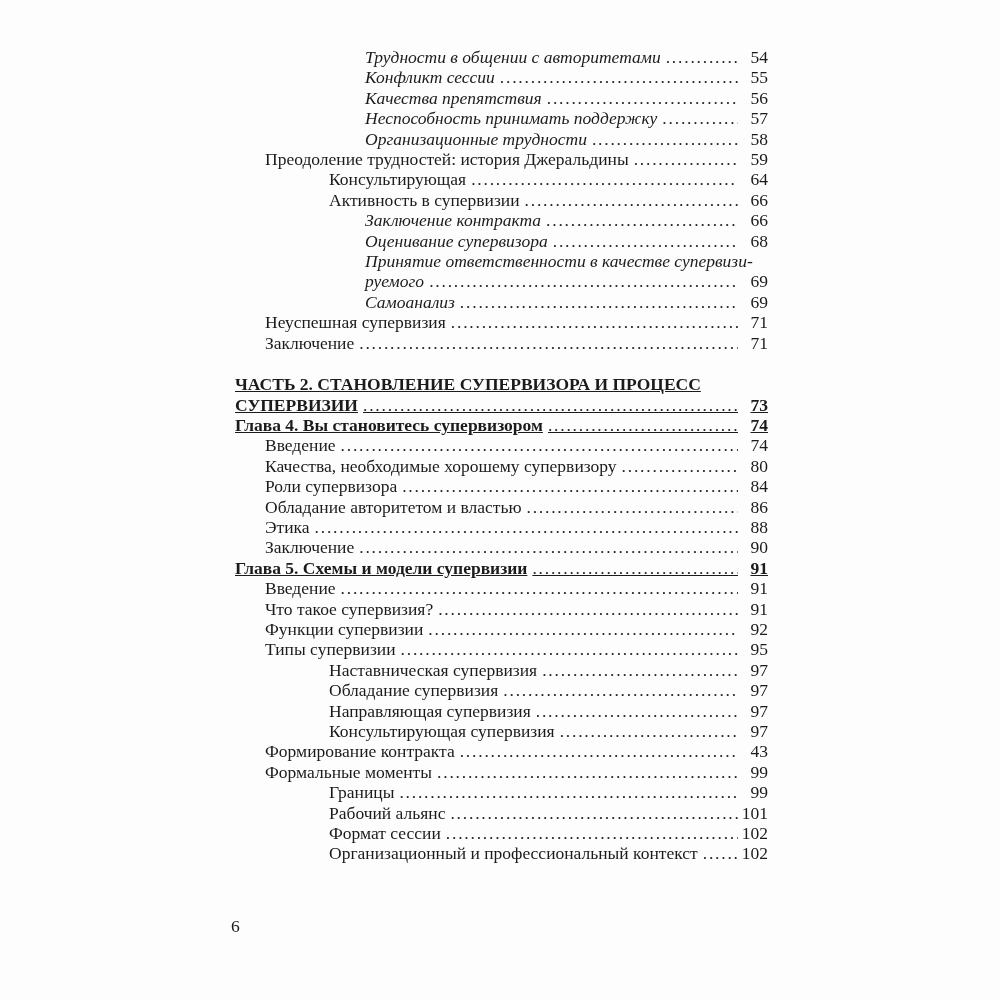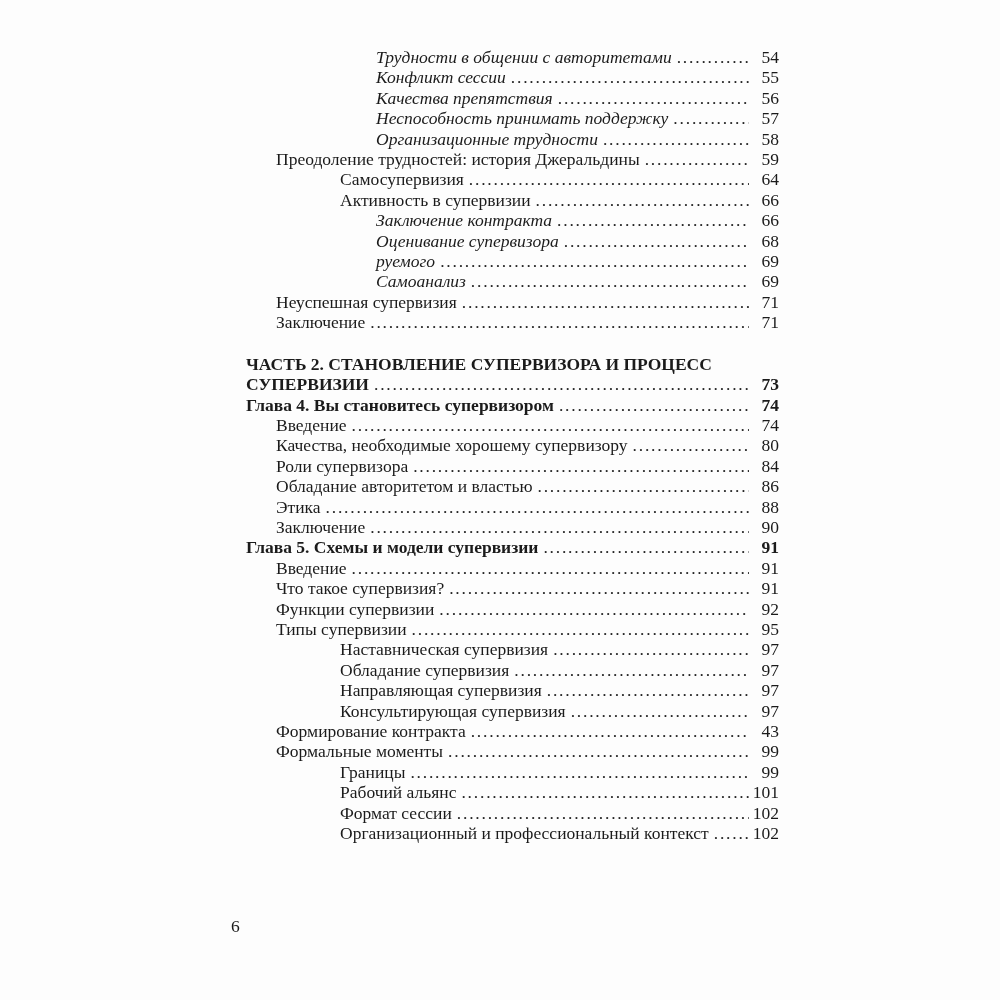--- a/index.html
+++ b/index.html
@@ -10,36 +10,36 @@
     width: 1000px;
     height: 1000px;
     background: #fdfdfd;
     font-family: "Liberation Serif", "DejaVu Serif", serif;
     color: #1b1b1b;
     position: relative;
     overflow: hidden;
   }
   .book-page {
     position: absolute;
-    left: 246px;
+    left: 235px;
     top: 47px;
     width: 533px;
   }
   .toc-row {
     display: flex;
     align-items: baseline;
     font-size: 17.5px;
     line-height: 20.4px;
     white-space: nowrap;
   }
   .toc-row .title {
     flex: 0 0 auto;
     white-space: normal;
   }
-  .lvl0 { padding-left: 0; }
+  .lvl0 { padding-left: 0; text-decoration: underline; }
   .lvl1 { padding-left: 30px; align-items: flex-end; }
   .lvl2 { padding-left: 94px; }
   .lvl3 { padding-left: 130px; }
   .bold { font-weight: bold; }
   .italic { font-style: italic; }
   .gap { margin-top: 21px; }
   .leader {
     flex: 1 1 auto;
     overflow: hidden;
     white-space: nowrap;
@@ -94,38 +94,42 @@
     <span class="title">Организационные трудности</span>
     <span class="leader"></span>
     <span class="pagenum">58</span>
   </div>
     <div class="toc-row lvl1">
     <span class="title">Преодоление трудностей: история Джеральдины</span>
     <span class="leader"></span>
     <span class="pagenum">59</span>
   </div>
     <div class="toc-row lvl2">
-    <span class="title">Самосупервизия</span>
+    <span class="title">Консультирующая</span>
     <span class="leader"></span>
     <span class="pagenum">64</span>
   </div>
     <div class="toc-row lvl2">
     <span class="title">Активность в супервизии</span>
     <span class="leader"></span>
     <span class="pagenum">66</span>
   </div>
     <div class="toc-row lvl3 italic">
     <span class="title">Заключение контракта</span>
     <span class="leader"></span>
     <span class="pagenum">66</span>
   </div>
     <div class="toc-row lvl3 italic">
     <span class="title">Оценивание супервизора</span>
     <span class="leader"></span>
     <span class="pagenum">68</span>
+  </div>
+    <div class="toc-row lvl3 italic">
+    <span class="title">Принятие ответственности в качестве супервизи-</span>
+
   </div>
     <div class="toc-row lvl3 italic">
     <span class="title">руемого</span>
     <span class="leader"></span>
     <span class="pagenum">69</span>
   </div>
     <div class="toc-row lvl3 italic">
     <span class="title">Самоанализ</span>
     <span class="leader"></span>
     <span class="pagenum">69</span>

